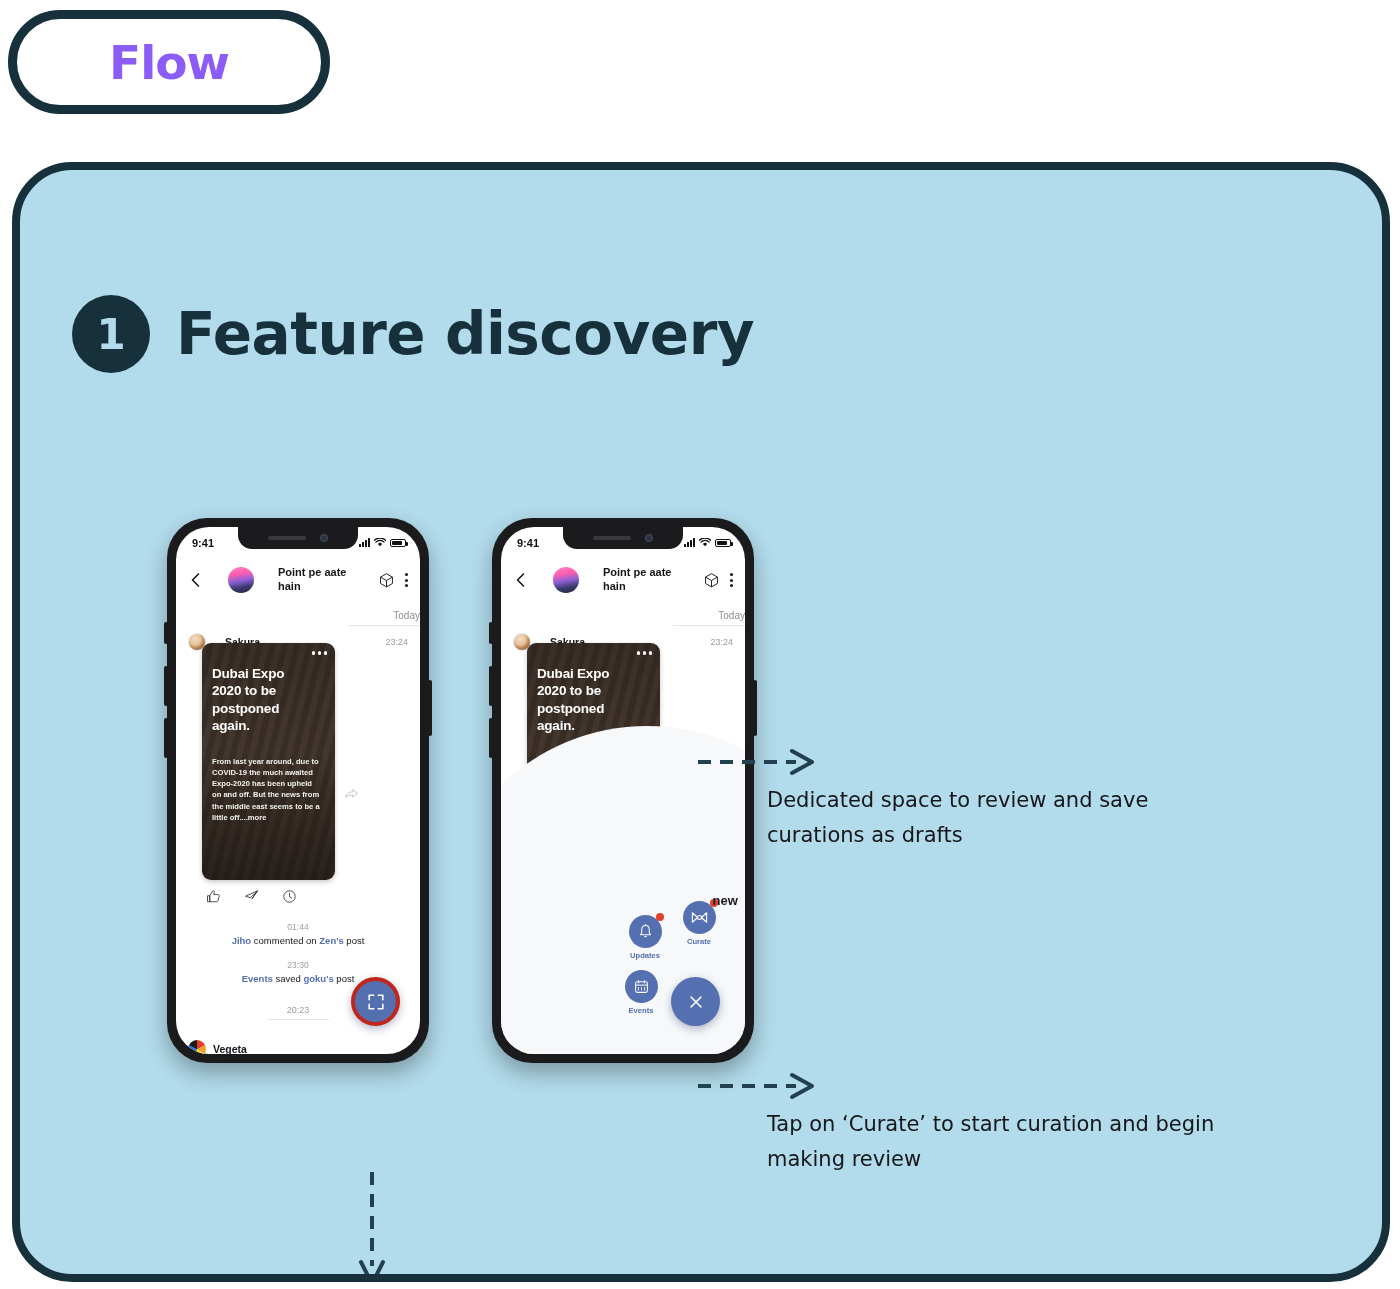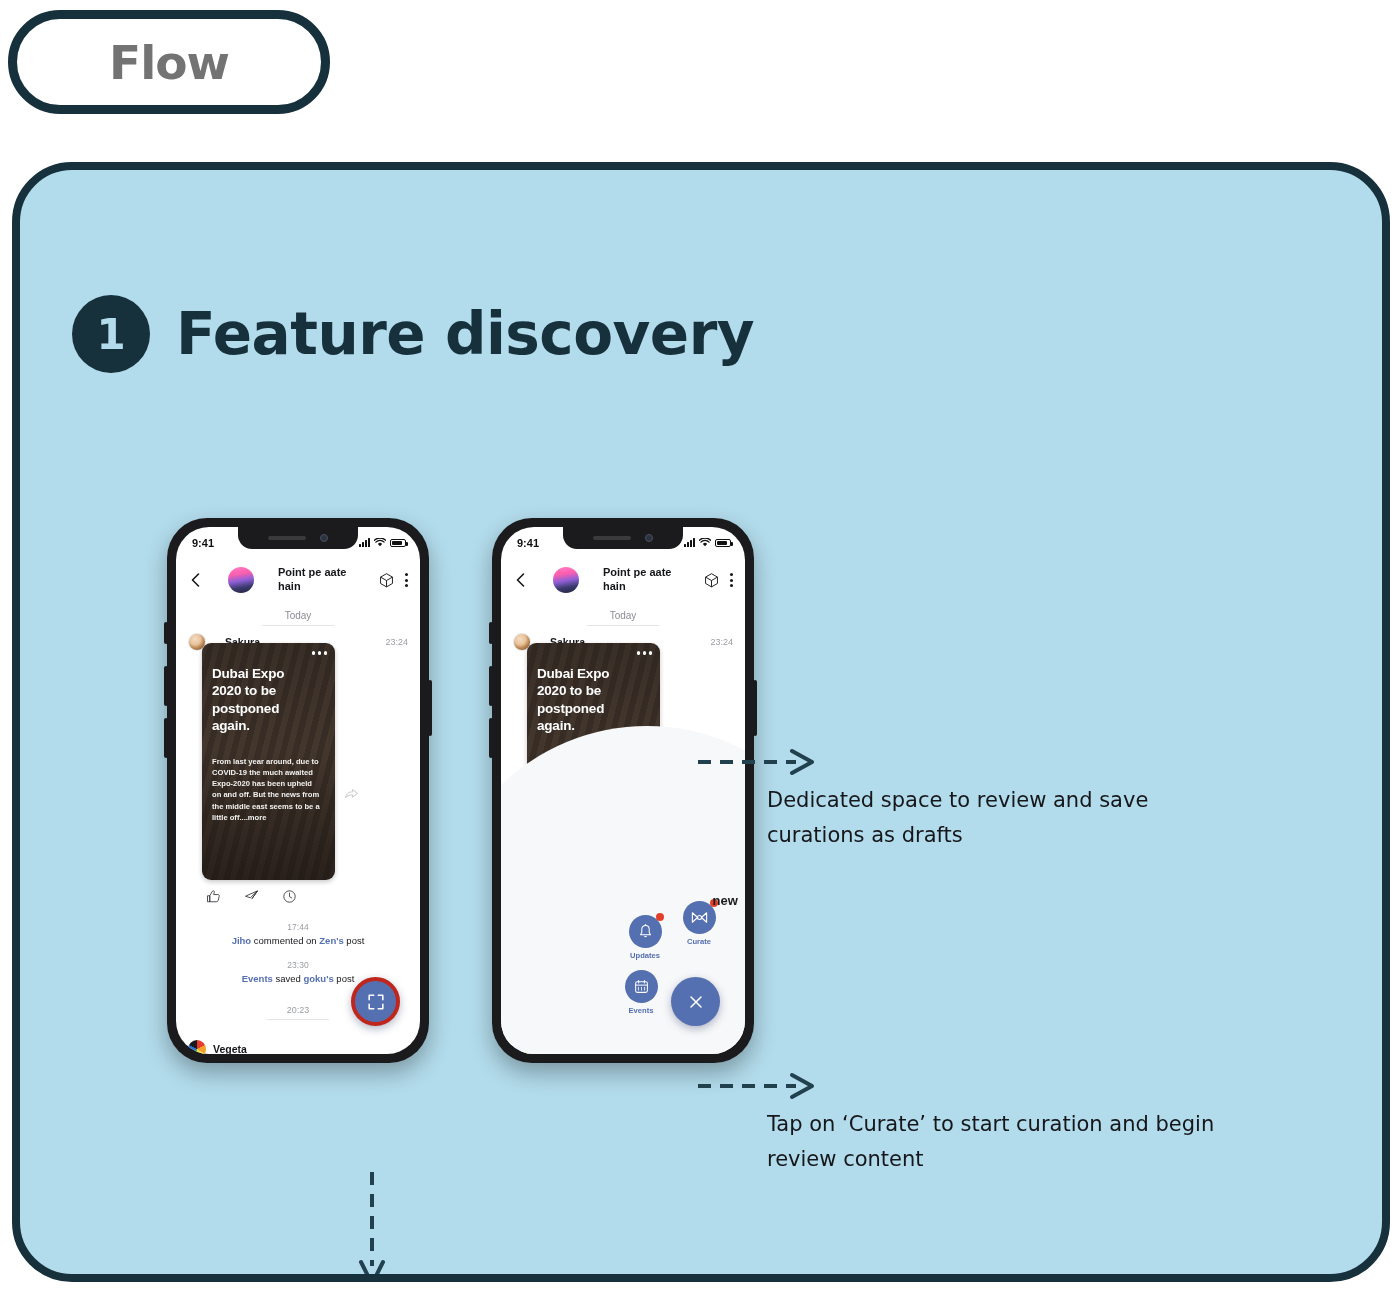--- a/index.html
+++ b/index.html
@@ -14,21 +14,21 @@
   
   .flow-pill {
     position: absolute; left: 8px; top: 10px;
     width: 322px; height: 104px;
     border: 9px solid #16303c;
     border-radius: 52px;
     display: flex; align-items: center; justify-content: center;
     background: transparent;
   }
   .flow-pill .flow-label {
-    font-size: 47px; font-weight: 700; color: #737373;
+    font-size: 47px; font-weight: 700; color: #8b5cf6;
     letter-spacing: -1px;
     font-family: "DejaVu Sans", sans-serif;
   }
 
   
   .outer-card {
     position: absolute; left: 12px; top: 162px;
     width: 1378px; height: 1120px;
     background: #b2dbeb;
     border: 8px solid #16303c;
@@ -114,21 +114,21 @@
   .hdr-title {
     font-size: 11px; font-weight: 600; color: #16171a; line-height: 1.25;
     flex: 1; max-width: 108px;
   }
   .hdr-actions { display: flex; align-items: center; gap: 10px; margin-left: auto; }
   .kebab { display: flex; flex-direction: column; gap: 2.5px; align-items: center; }
   .kebab span { width: 3px; height: 3px; background: #16171a; border-radius: 50%; }
 
   
   .today-wrap {
-    position: absolute; top: 78px; left: 0; right: 0; text-align: center; z-index: 3;
+    position: absolute; top: 78px; left: 0; right: 0; text-align: right; z-index: 3;
   }
   .today-lbl {
     font-size: 10px; color: #8a8d93; display: inline-block;
     padding-bottom: 4px; border-bottom: 1px solid #e3e5e9; min-width: 72px;
   }
 
   
   .msg-row {
     position: absolute; top: 106px; left: 12px; right: 12px; z-index: 3;
     display: flex; align-items: center; gap: 19px;
@@ -335,21 +335,21 @@
           <svg width="15" height="15" viewBox="0 0 20 20">
             <path d="M18 2.5 L2 9.6 L8.4 11.7 L17.9 2.6 L10.6 13 L18 2.5 Z" stroke="#2b2d31" stroke-width="1.1" fill="none" stroke-linejoin="round"></path>
           </svg>
           <svg width="15" height="15" viewBox="0 0 20 20">
             <circle cx="10" cy="10" r="7.6" stroke="#2b2d31" stroke-width="1.1" fill="none"></circle>
             <path d="M10 5.4 L10 10.2 L13 12" stroke="#2b2d31" stroke-width="1.1" fill="none" stroke-linecap="round"></path>
           </svg>
         </div>
 
         <div class="activity" id="act-1">
-          <div class="act-time">17:44</div>
+          <div class="act-time">01:44</div>
           <div class="act-text">
             <b>Jiho</b><span> commented on </span><b>Zen's</b><span> post</span>
           </div>
         </div>
 
         <div class="activity" id="act-2">
           <div class="act-time">23:30</div>
           <div class="act-text">
             <b>Events</b><span> saved </span><b>goku's</b><span> post</span>
           </div>
@@ -509,21 +509,21 @@
     <svg class="arrow-svg" id="arrow-1" width="130" height="40" viewBox="0 0 130 40">
       <path d="M2 20 L100 20" stroke="#22414f" stroke-width="4" stroke-dasharray="13 9" stroke-linecap="butt"></path>
       <path d="M96 9 L116 20 L96 31" stroke="#22414f" stroke-width="4" fill="none" stroke-linecap="round" stroke-linejoin="round"></path>
     </svg>
     <div class="anno-text" id="anno-1">Dedicated space to review and save curations as drafts</div>
 
     <svg class="arrow-svg" id="arrow-2" width="130" height="40" viewBox="0 0 130 40">
       <path d="M2 20 L100 20" stroke="#22414f" stroke-width="4" stroke-dasharray="13 9" stroke-linecap="butt"></path>
       <path d="M96 9 L116 20 L96 31" stroke="#22414f" stroke-width="4" fill="none" stroke-linecap="round" stroke-linejoin="round"></path>
     </svg>
-    <div class="anno-text" id="anno-2">Tap on ‘Curate’ to start curation and begin review content</div>
+    <div class="anno-text" id="anno-2">Tap on ‘Curate’ to start curation and begin making review</div>
 
     <svg class="arrow-svg" id="arrow-3" width="44" height="124" viewBox="0 0 44 124">
       <path d="M22 2 L22 96" stroke="#22414f" stroke-width="4" stroke-dasharray="13 9" stroke-linecap="butt"></path>
       <path d="M11 92 L22 114 L33 92" stroke="#22414f" stroke-width="4" fill="none" stroke-linecap="round" stroke-linejoin="round"></path>
     </svg>
     <div class="anno-text" id="anno-3">Foating action button to accomadate more functions within the real estate</div>
 
   </div>
 </div>
 

